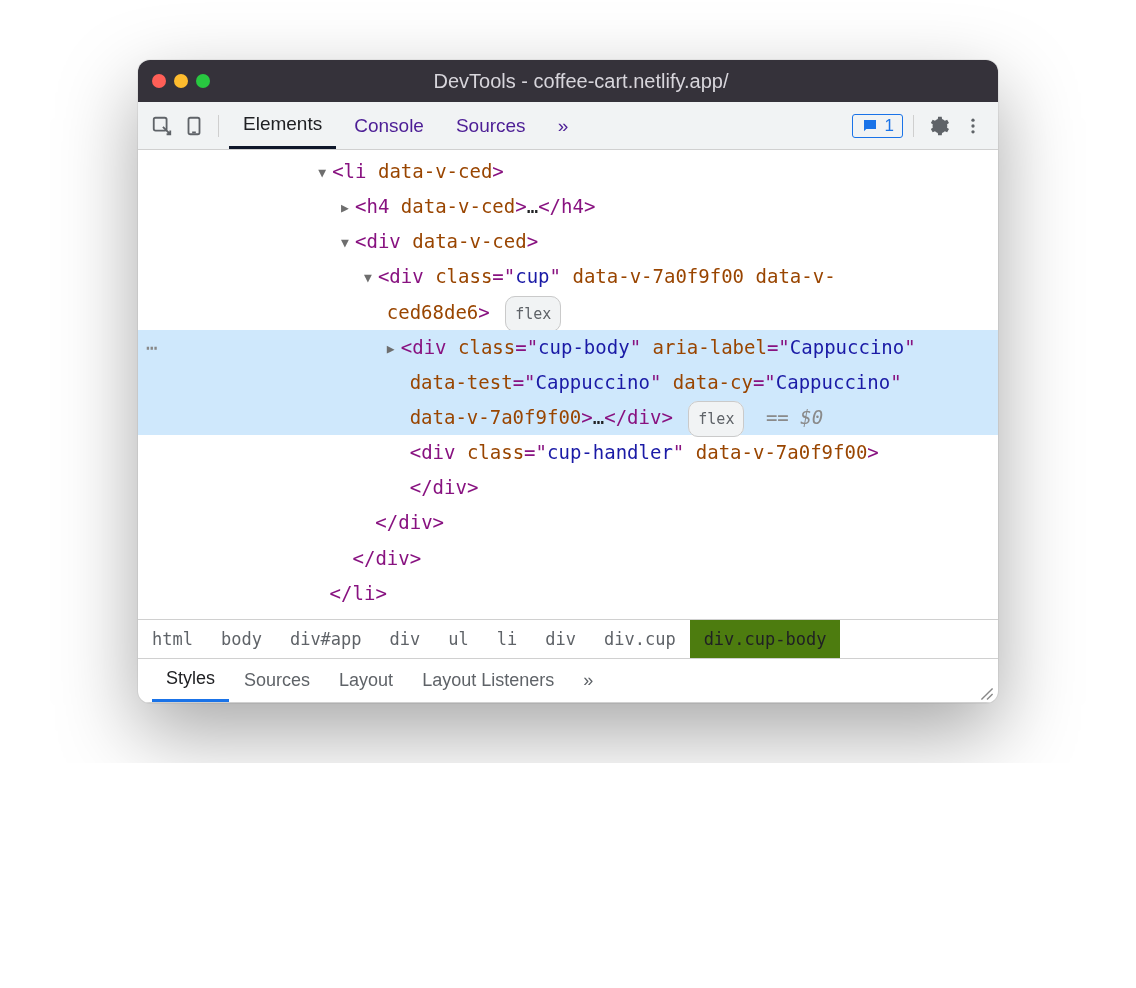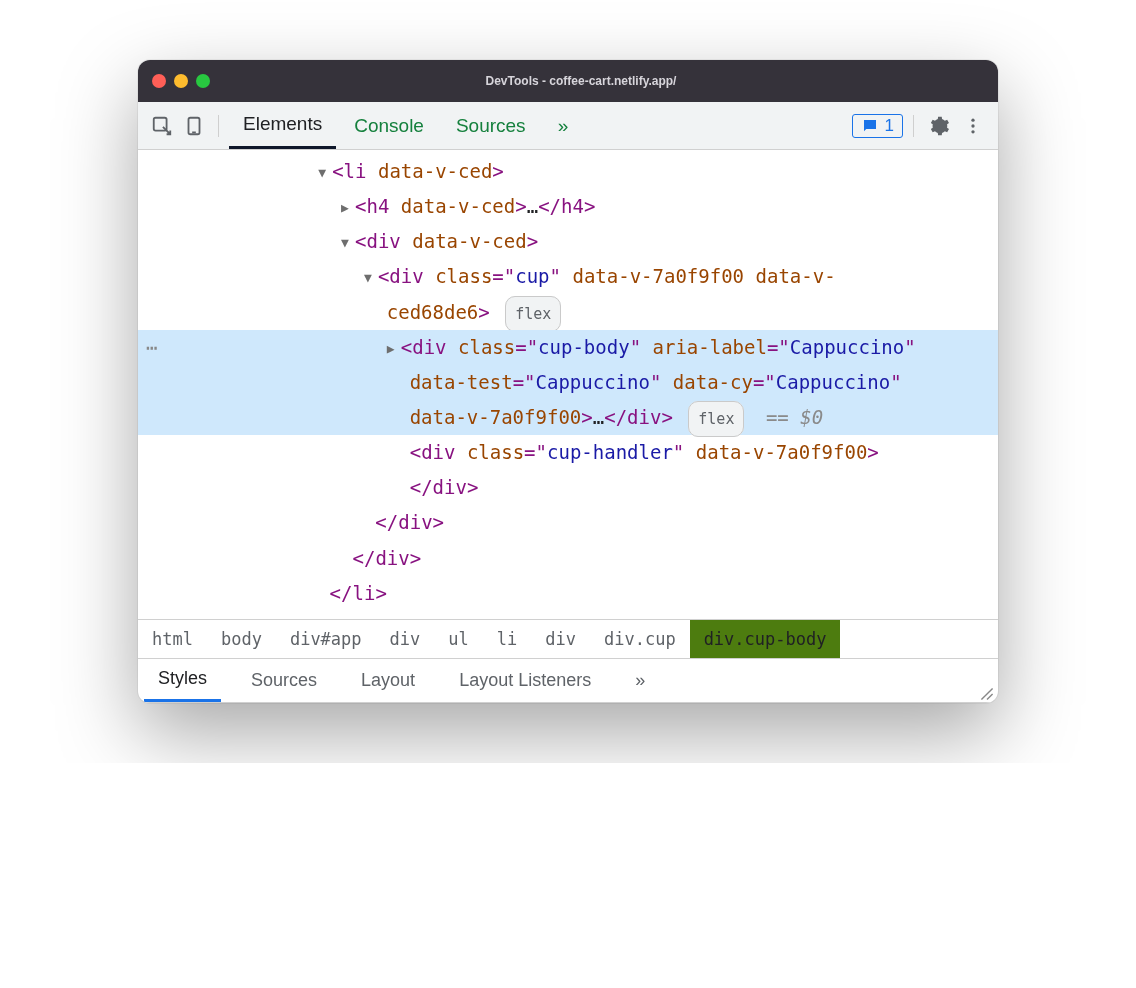--- a/index.html
+++ b/index.html
@@ -27,22 +27,22 @@
   gap: 8px;
 }
 .tl-dot { width: 14px; height: 14px; border-radius: 50%; }
 .dot-red { background: #ff5f57; }
 .dot-yellow { background: #febc2e; }
 .dot-green { background: #28c840; }
 .title-text {
   flex: 1;
   text-align: center;
   color: #d7d5db;
-  font-size: 12px;
-  font-weight: 700;
+  font-size: 20px;
+  font-weight: 400;
   margin-right: 40px;
 }
 .toolbar {
   display: flex;
   align-items: center;
   height: 48px;
   border-bottom: 1px solid #d0d0d0;
   padding: 0 10px;
   gap: 4px;
   background: #f1f3f4;
@@ -52,21 +52,21 @@
   display: flex; align-items: center; justify-content: center;
   color: #5f6368;
 }
 .tool-sep { width: 1px; height: 22px; background: #cfcfcf; margin: 0 6px; }
 .tab {
   padding: 0 14px;
   height: 100%;
   display: flex;
   align-items: center;
   font-size: 19px;
-  color: #15803d;
+  color: #4c1d95;
   cursor: pointer;
 }
 .tab.active {
   color: #202124;
   border-bottom: 3px solid #0f172a;
   font-weight: 500;
 }
 .spacer { flex: 1; }
 .issues-badge {
   display: flex; align-items: center; gap: 6px;
@@ -153,22 +153,22 @@
 }
 .crumb.active {
   background: #4d7c0f;
   color: #202124;
 }
 
 .styles-tabs {
   display: flex;
   align-items: center;
   height: 44px;
-  padding: 0 6px;
-  gap: 16px;
+  padding: 0 14px;
+  gap: 1px;
   border-bottom: 1px solid #d0d0d0;
 }
 .stab {
   padding: 0 14px;
   font-size: 18px;
   color: #5f6368;
   height: 100%;
   display: flex; align-items: center;
   cursor: pointer;
 }

